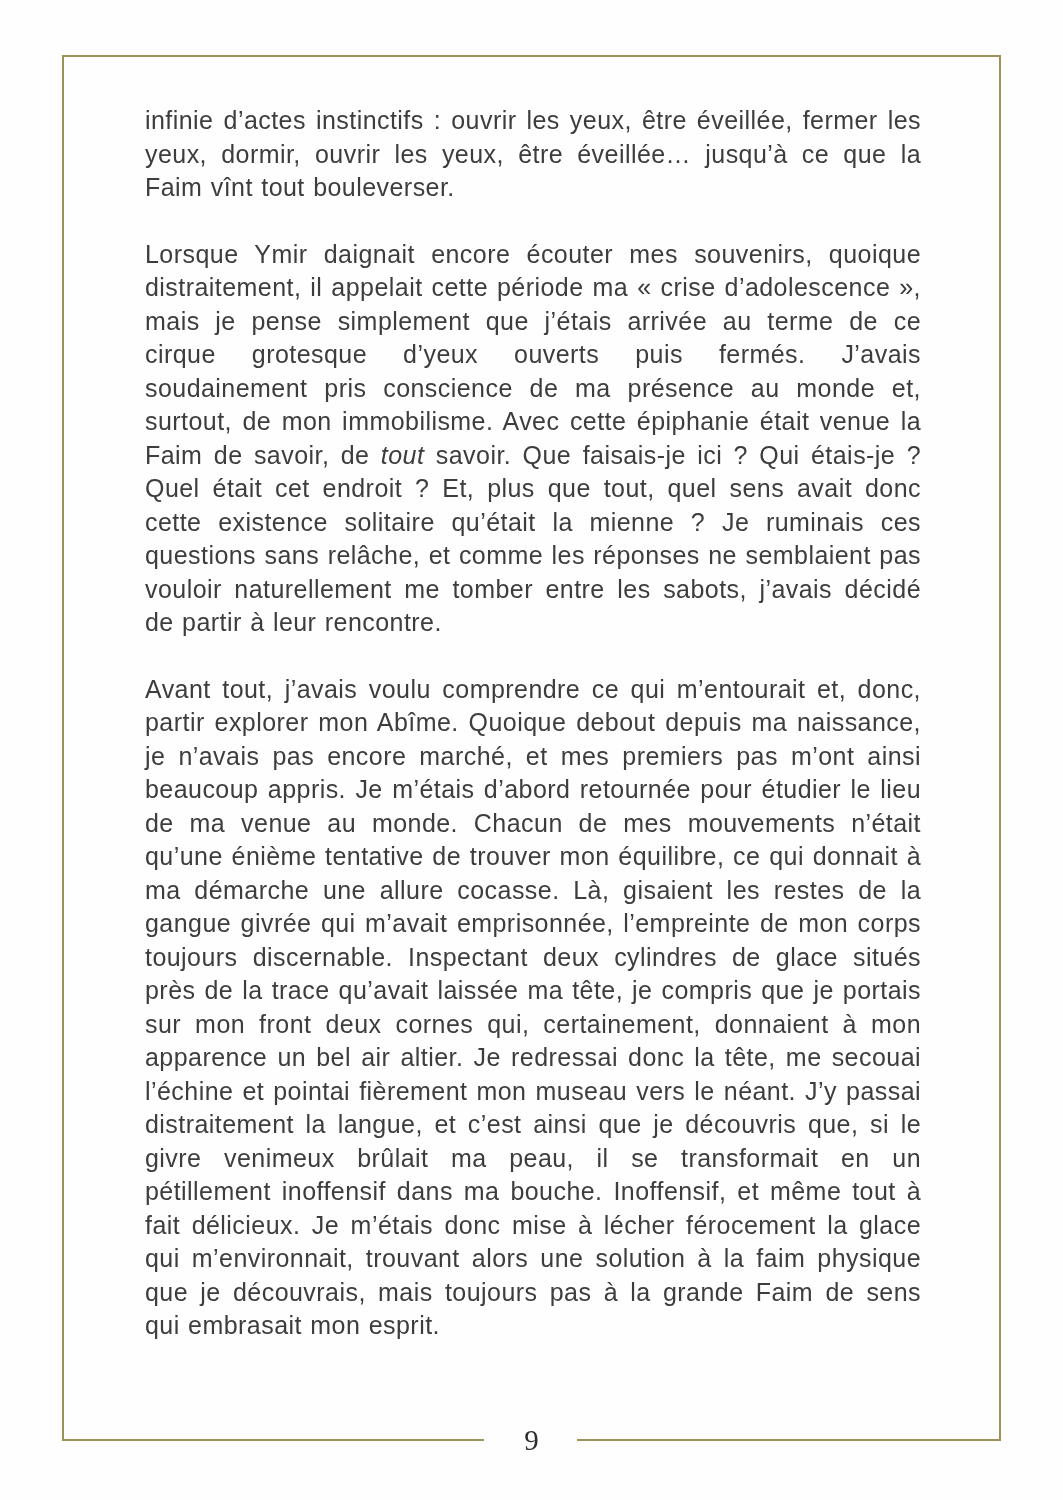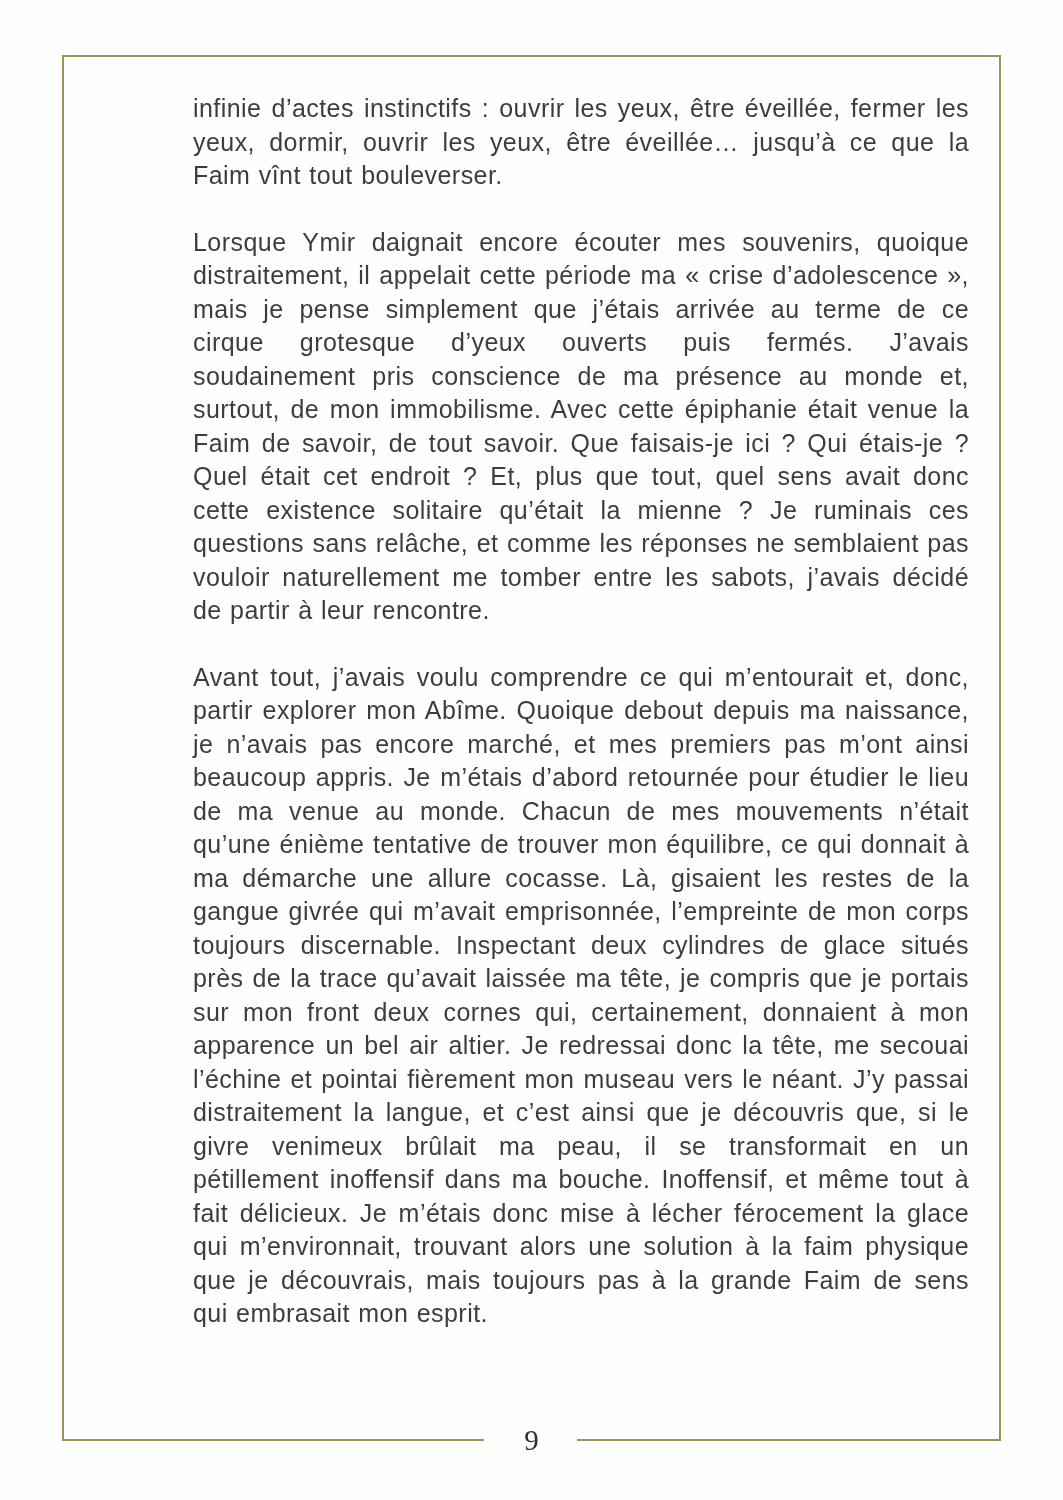--- a/index.html
+++ b/index.html
@@ -27,34 +27,33 @@
   }
   .bottom-rule {
     position: absolute;
     top: 1439px; height: 2px;
     background: var(--gold);
   }
   .bottom-rule.left  { left: 62px;  width: 422px; }
   .bottom-rule.right { left: 577px; width: 424px; }
   .body-text {
     position: absolute;
-    left: 145px; top: 92px;
+    left: 145px; top: 104px;
     width: 776px;
     color: var(--ink);
     font-size: 25px;
     line-height: 33.5px;
     letter-spacing: 0.45px;
     word-spacing: 1px;
     text-align: justify;
     hyphens: auto;
-    margin-left: 48px;
     -webkit-hyphens: auto;
   }
   .body-text p { margin: 0 0 33px 0; }
-  .body-text .italic { }
+  .body-text .italic { font-style: italic; }
   .page-number {
     position: absolute;
     top: 1424px; left: 0;
     width: 100%;
     text-align: center;
     font-family: "Liberation Serif", serif;
     font-size: 29px;
     color: #2e2e2e;
   }
 </style>

